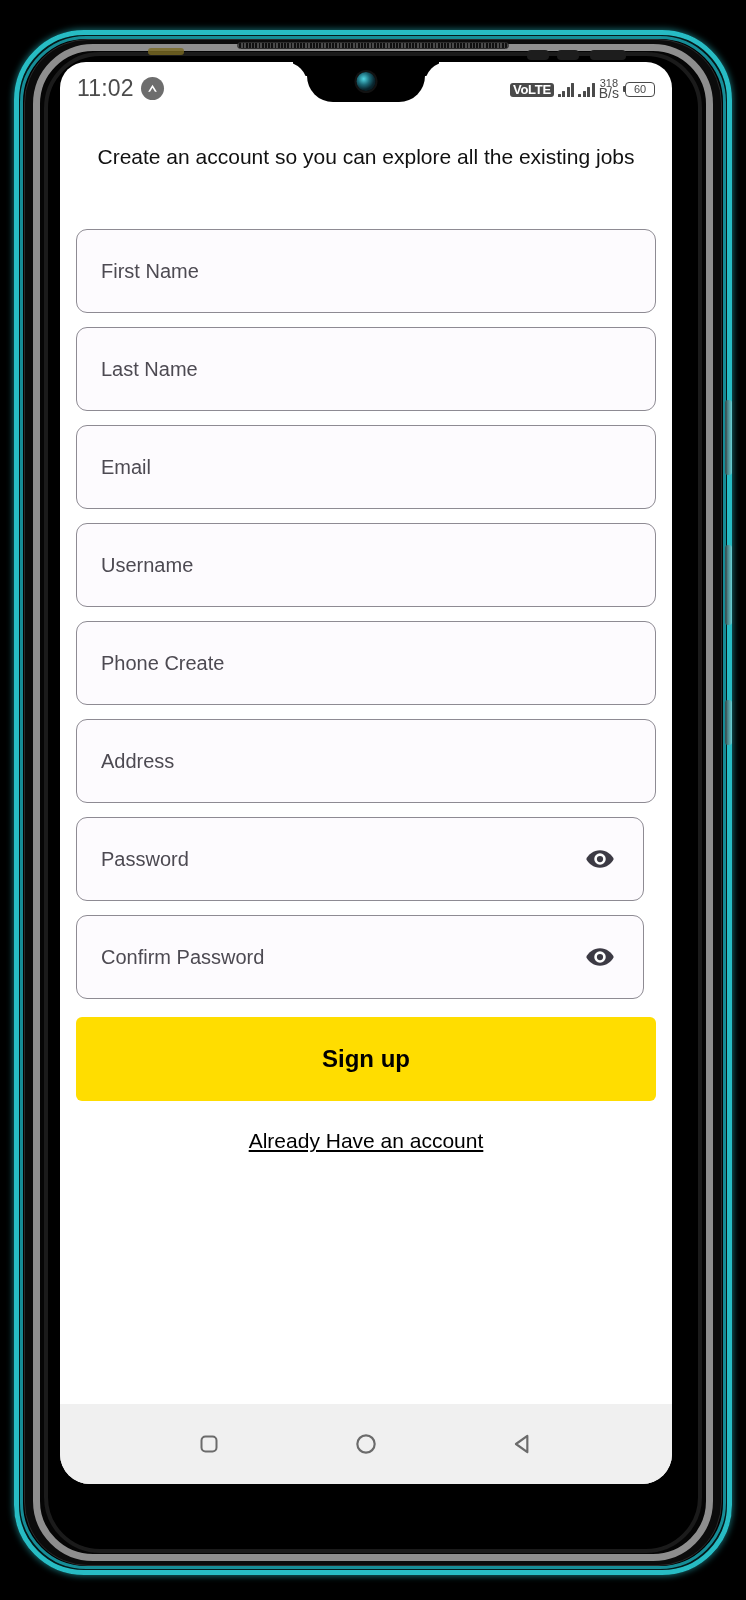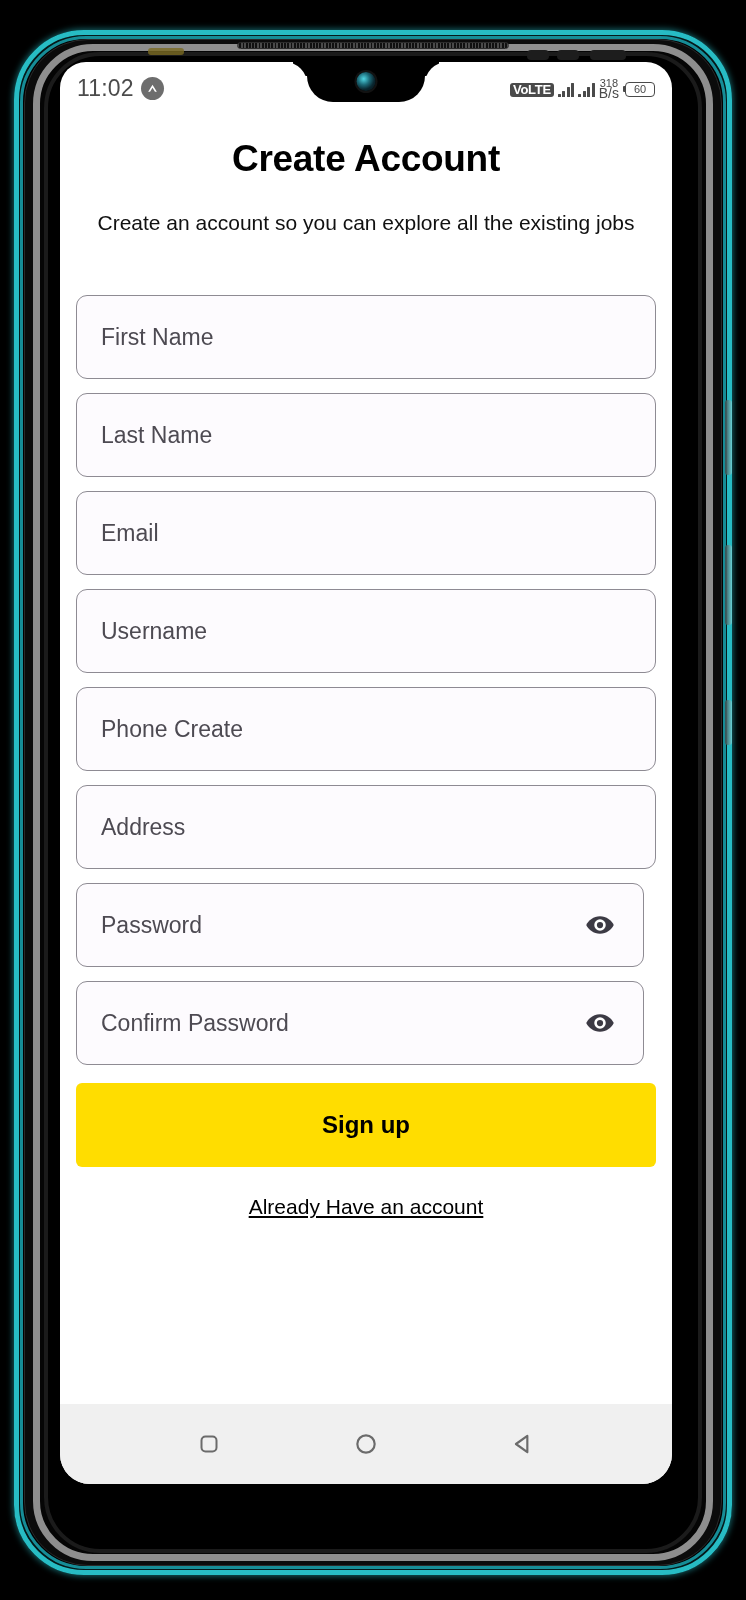--- a/index.html
+++ b/index.html
@@ -267,21 +267,21 @@
     height: 84px;
     background: #fdfbfe;
     border: 1.4px solid #8e8b93;
     border-radius: 11px;
     display: flex;
     align-items: center;
     padding: 0 24px;
   }
   .field.narrow { width: 568px; }
   .field-placeholder {
-    font-size: 23px;
+    font-size: 20px;
     color: #4d4a52;
   }
   .eye-toggle {
     position: absolute;
     right: 28px;
     top: 50%;
     transform: translateY(-50%);
     display: flex;
     align-items: center;
   }
@@ -383,21 +383,20 @@
           <span id="battery-nub"></span>
           <span id="battery-body">
             <span id="battery-level">60</span>
           </span>
         </span>
       </div>
     </div>
 
     <div id="app-content">
 
-      <h1 id="page-title">Create Account</h1>
       <p id="page-subtitle">Create an account so you can explore all the existing jobs</p>
 
       <div id="form-fields">
           <div class="field">
             <span class="field-placeholder">First Name</span>
           </div>
           <div class="field">
             <span class="field-placeholder">Last Name</span>
           </div>
           <div class="field">

